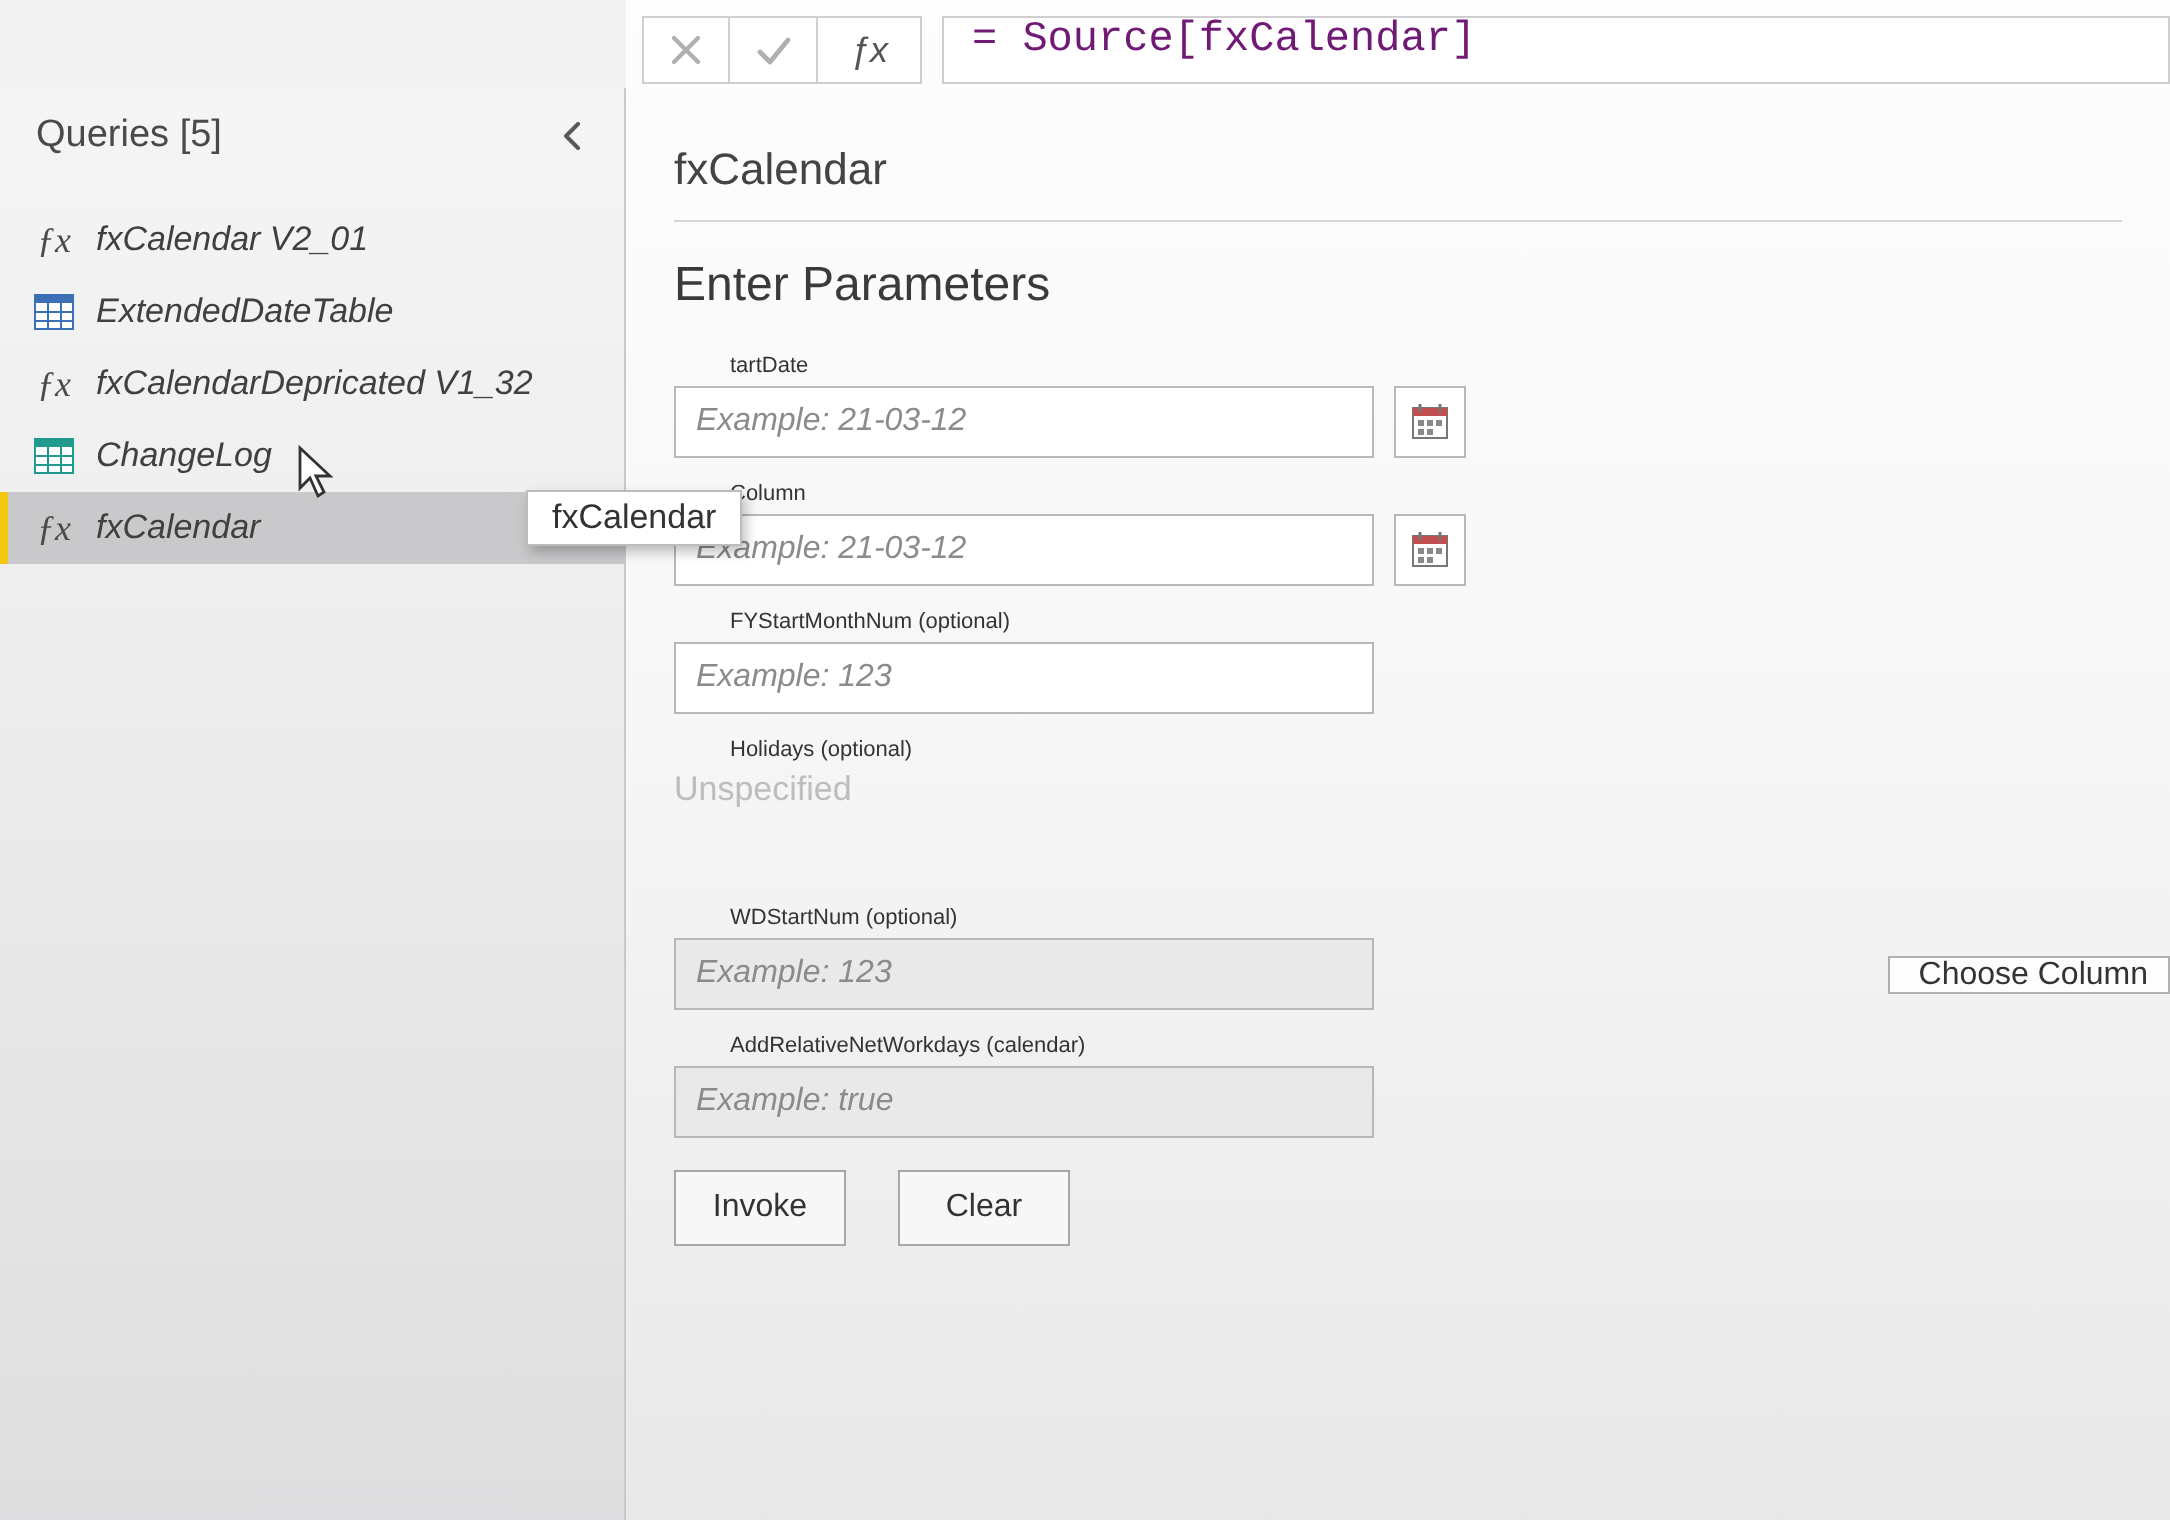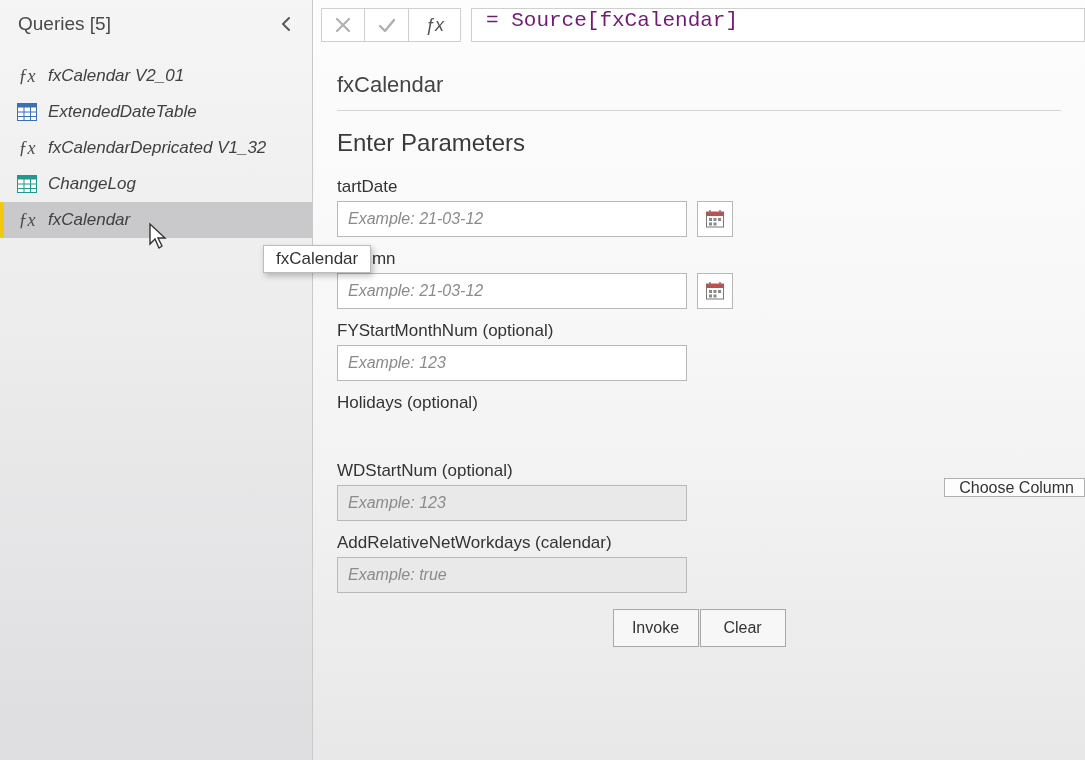--- a/index.html
+++ b/index.html
@@ -18,20 +18,21 @@
     display: flex;
     height: 100%;
   }
   
   .sidebar {
     width: 313px;
     border-right: 1px solid #c9c9c9;
     background: linear-gradient(to bottom, #f5f5f6 0%, #ededee 40%, #dedee0 100%);
     display: flex;
     flex-direction: column;
+    margin-top: 44px;
   }
   .sidebar-header {
     display: flex;
     align-items: center;
     justify-content: space-between;
     padding: 6px 14px 6px 18px;
     font-size: 19px;
     color: #4a4a4a;
     height: 48px;
   }
@@ -173,23 +174,24 @@
   }
   .params-title {
     font-size: 24px;
     color: #3a3a3a;
     margin: 0 0 20px 0;
   }
   .param {
     margin-bottom: 12px;
   }
   .param-label {
-    font-size: 17px;
+    font-size: 11px;
     color: #333;
     margin-bottom: 4px;
+    margin-left: 28px;
   }
   .param-row {
     display:flex;
     align-items:stretch;
     gap:10px;
   }
   .param-input {
     width: 350px;
     height: 36px;
     border: 1px solid #b8b8b8;
@@ -226,23 +228,22 @@
     background:#fdfdfd;
     padding: 0 10px 0 14px;
     font-size:16px;
     color:#333;
     display:flex;align-items:center;
     cursor:pointer;
   }
   .gap { height: 36px; }
   .btn-row {
     display:flex;
-    gap: 1px;
+    gap: 26px;
     margin-top: 16px;
-    justify-content: center;
   }
   .btn {
     height: 38px;
     min-width: 86px;
     border:1px solid #a8a8a8;
     background:#f7f7f7;
     font-size:16px;
     color:#333;
     padding: 0 18px;
     cursor:pointer;
@@ -372,20 +373,21 @@
         </div>
       </div>
 
       <div class="param">
         <div class="param-label">FYStartMonthNum (optional)</div>
         <input class="param-input" type="text" placeholder="Example: 123" style="">
       </div>
 
       <div class="param">
         <div class="param-label">Holidays (optional)</div>
+        <div class="unspecified">Unspecified</div>
       </div>
 
       <div class="gap"></div>
 
       <div class="param">
         <div class="param-label">WDStartNum (optional)</div>
         <input class="param-input readonly" type="text" readonly="" placeholder="Example: 123" style="">
       </div>
 
       <div class="param">

